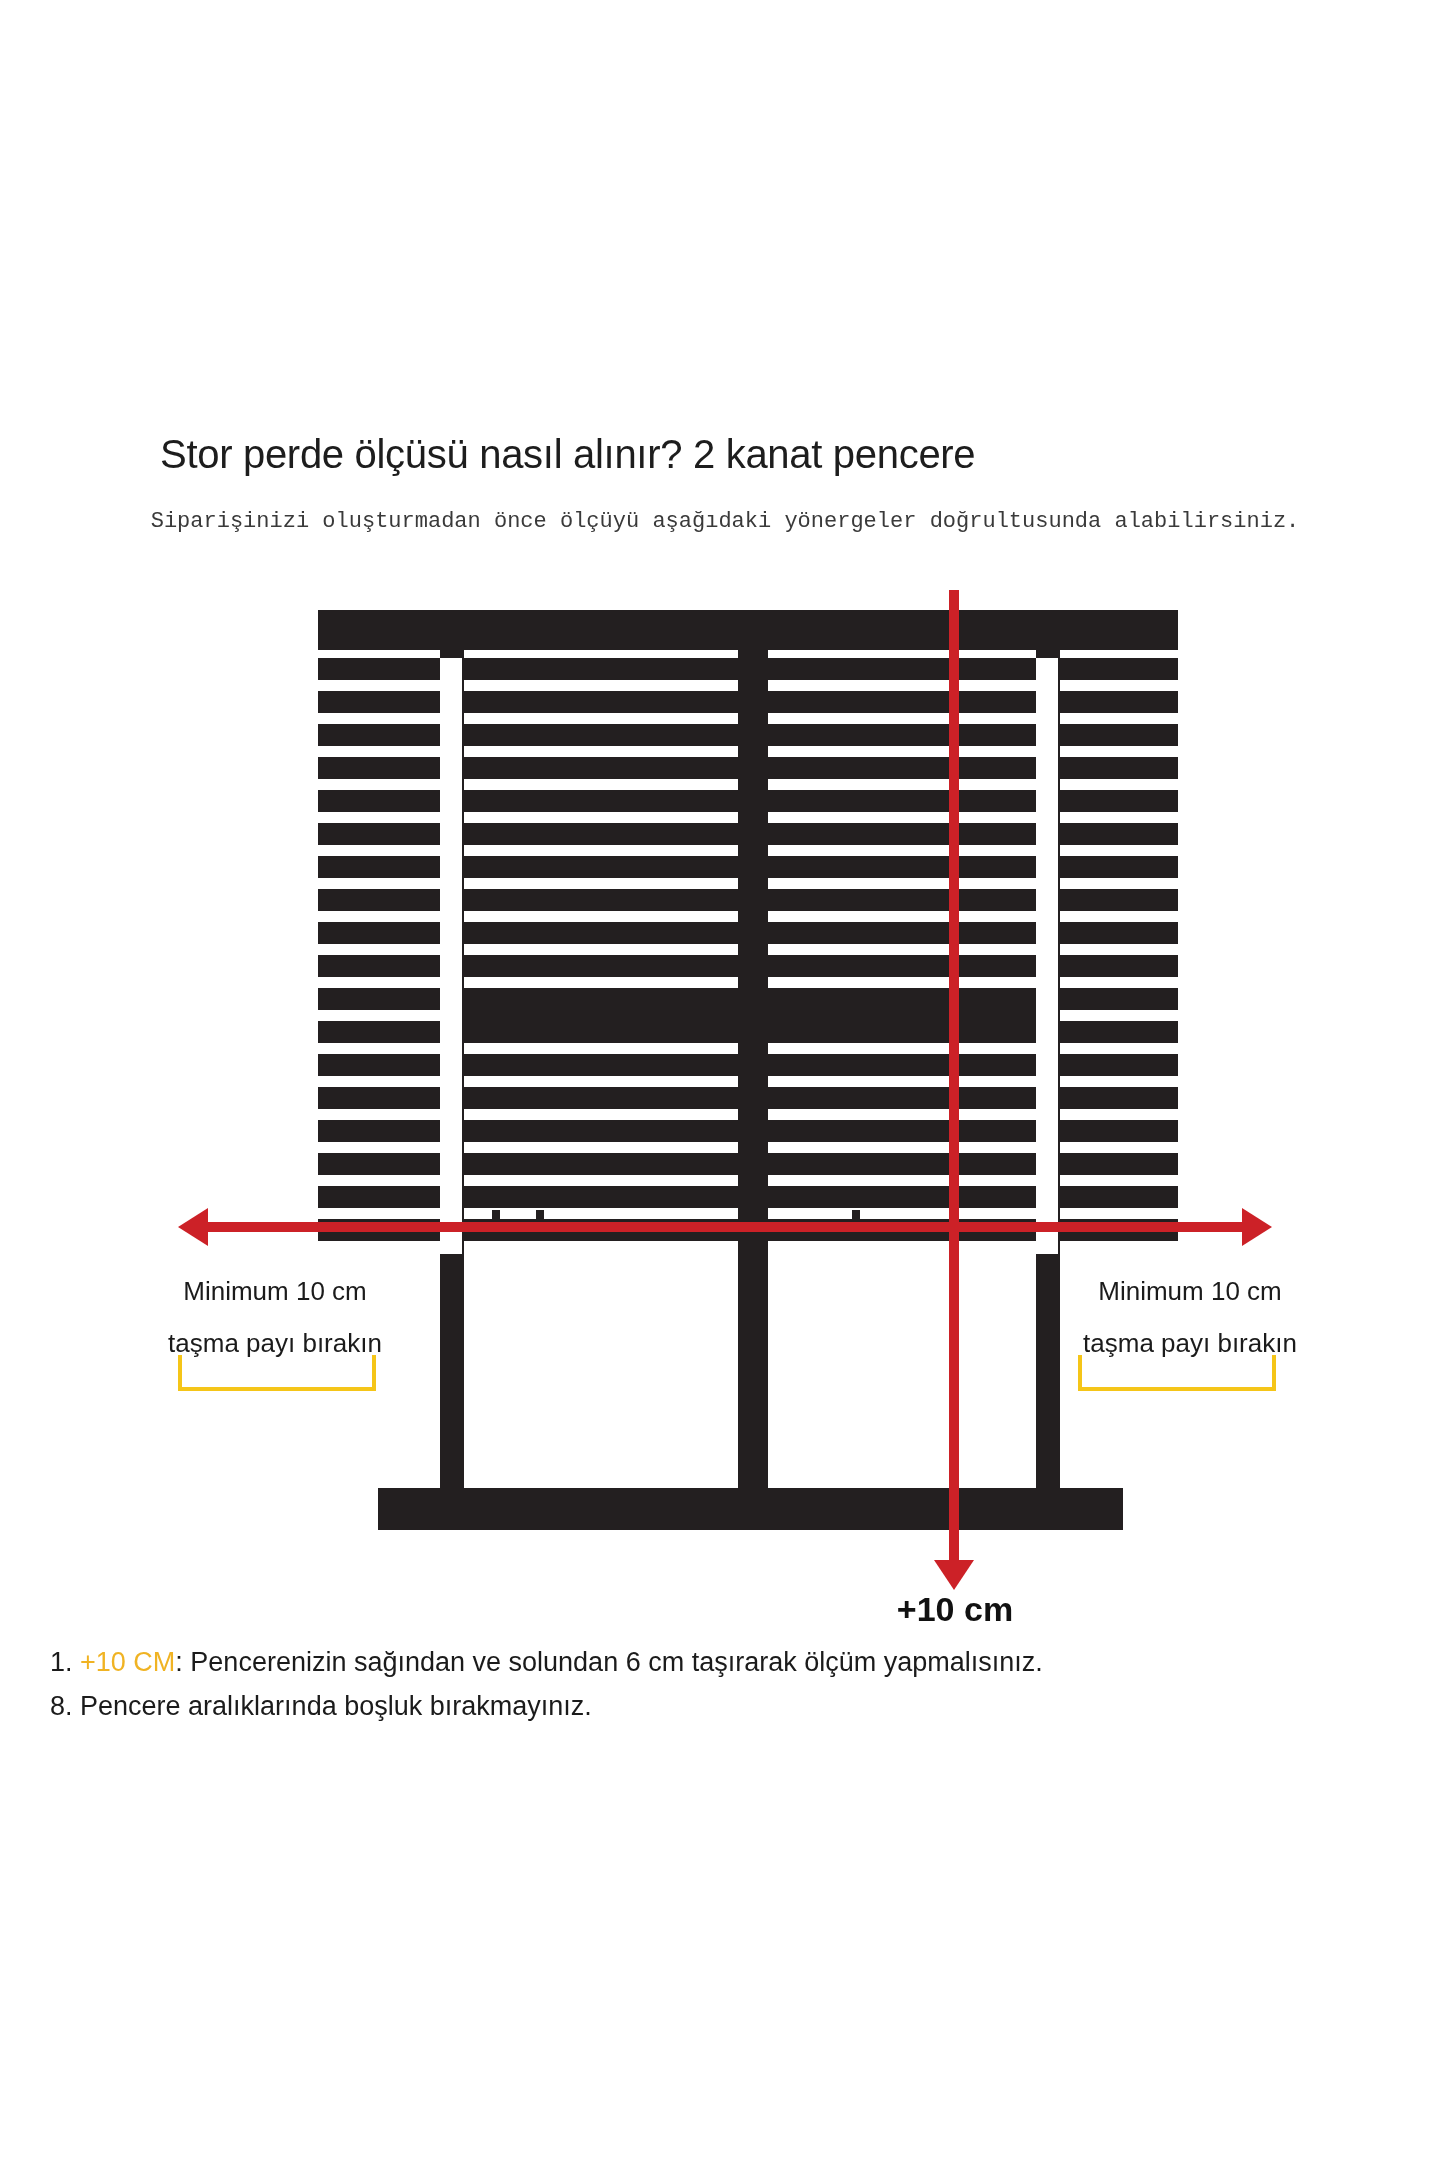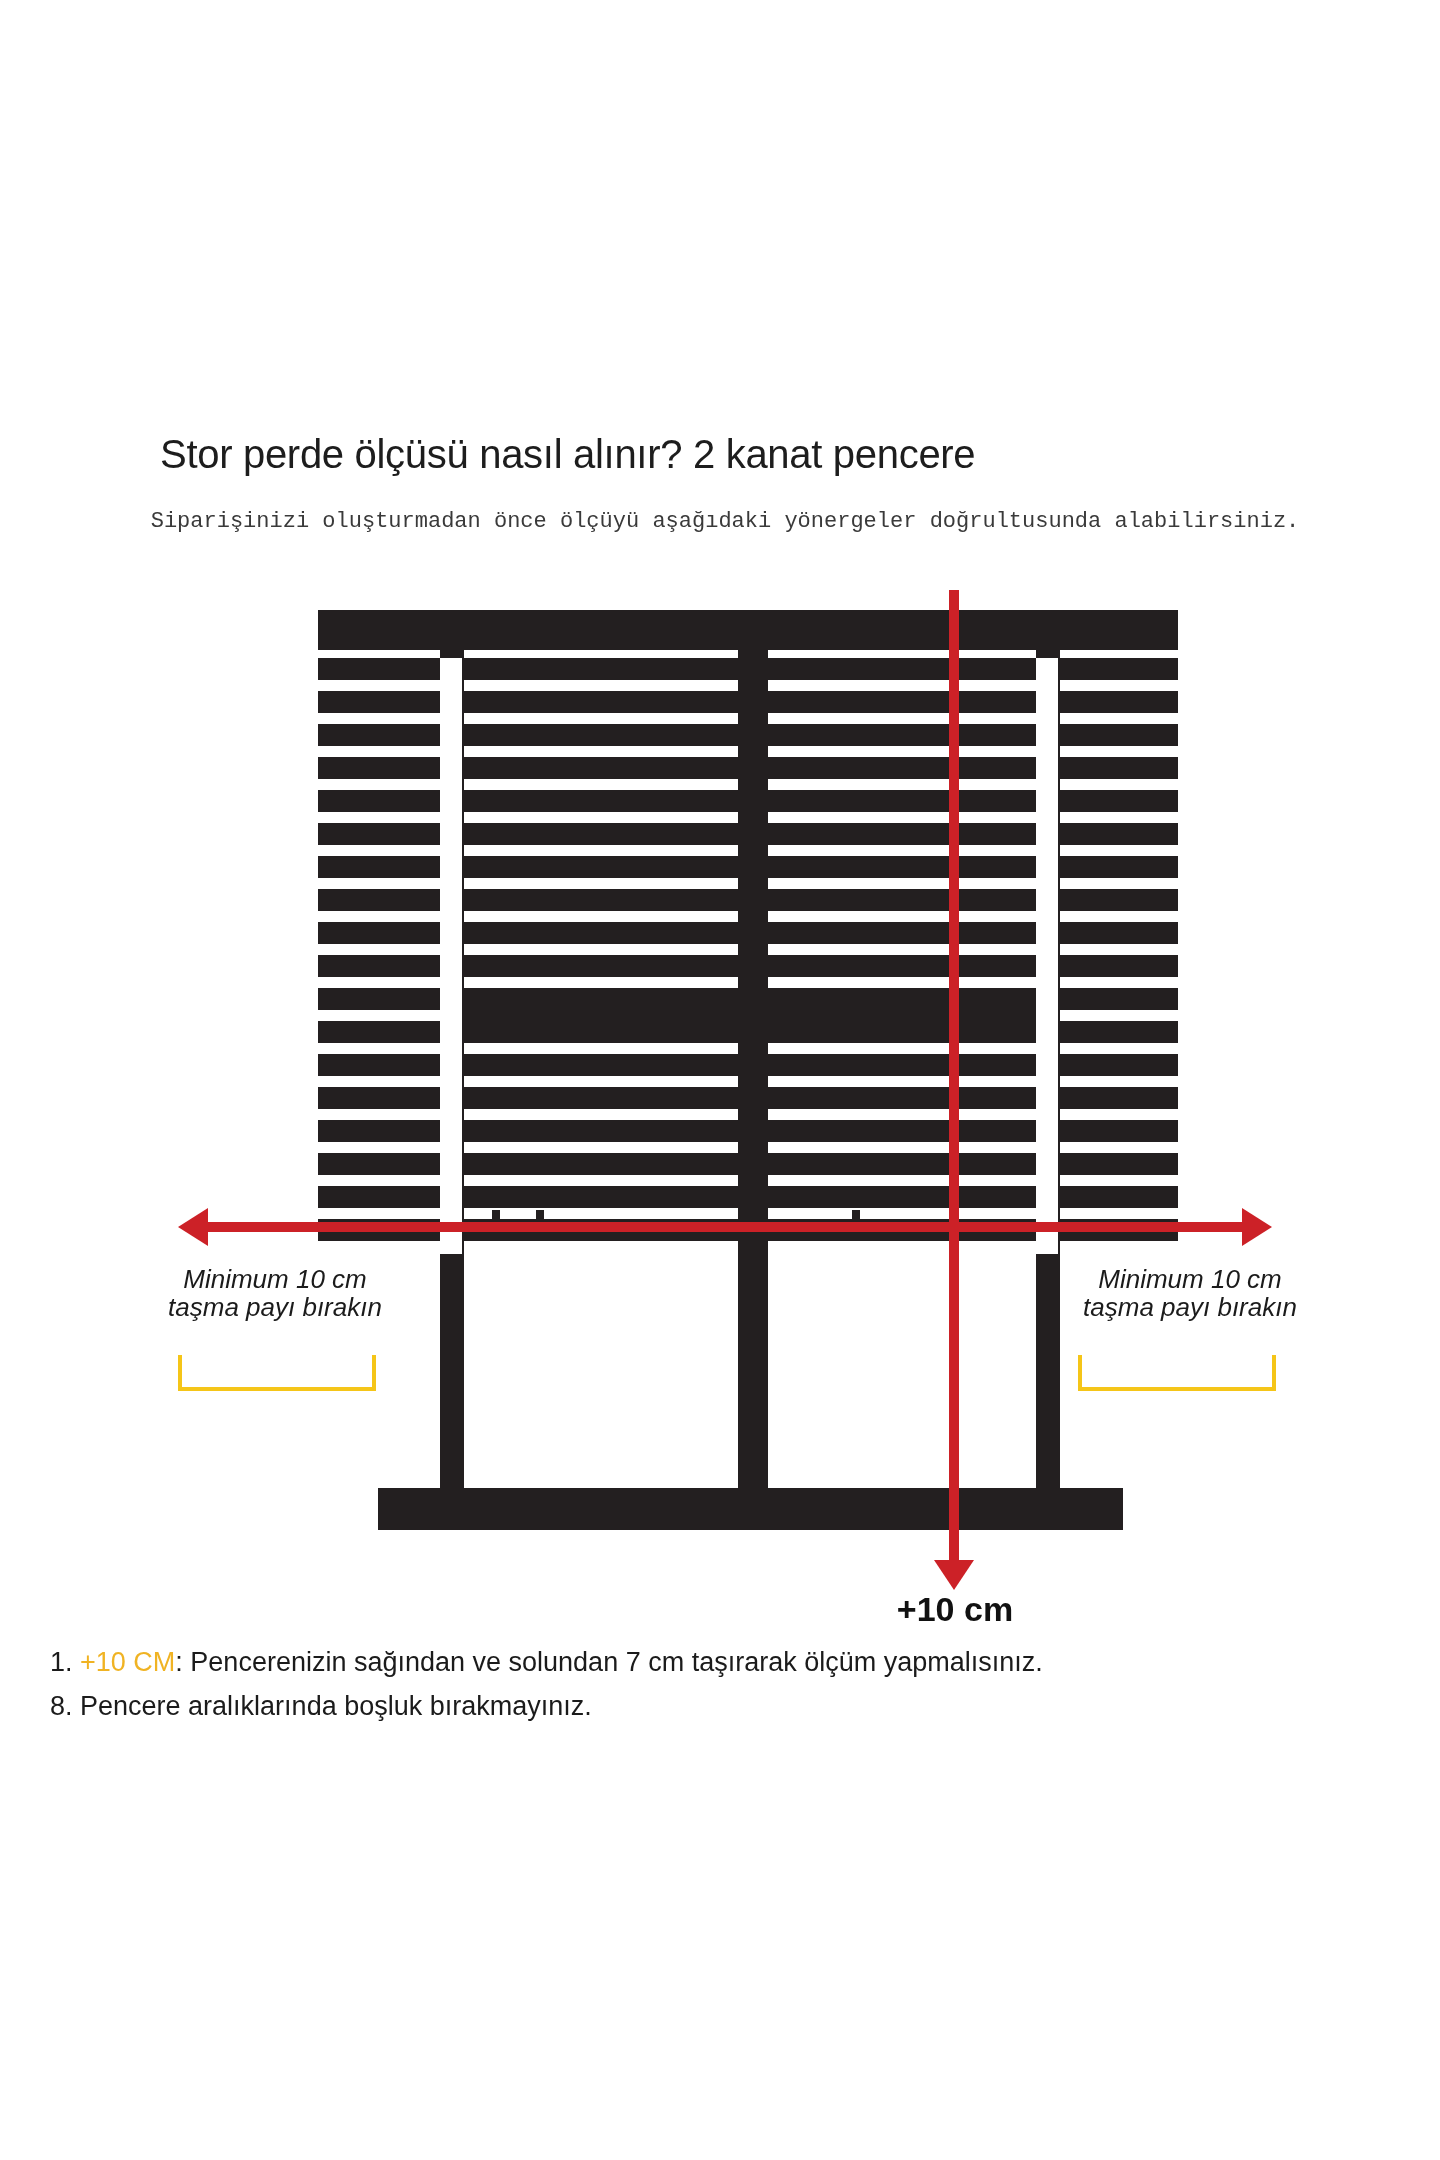--- a/index.html
+++ b/index.html
@@ -212,25 +212,24 @@
     height: 0;
     border-left: 20px solid transparent;
     border-right: 20px solid transparent;
     border-top: 30px solid #cc2127;
   }
 
   
   .side-label {
     position: absolute;
     font-size: 26px;
-    line-height: 28px;
+    line-height: 52px;
     color: #1b1b1b;
     text-align: center;
     white-space: pre-line;
-    font-style: italic;
   }
   .side-label.left  { left: 125px; top: 705px; width: 300px; }
   .side-label.right { left: 1035px; top: 705px; width: 310px; }
 
   
   .bracket {
     position: absolute;
     top: 795px;
     width: 190px;
     height: 32px;
@@ -331,18 +330,18 @@
 
     <div class="bracket left"></div>
     <div class="bracket right"></div>
 
     <div class="bottom-label">+10 cm</div>
   </div>
 
   <div class="notes">
     <div>
       <span>1.</span>
-      <span class="hl">+10 CM</span><span>: Pencerenizin sağından ve solundan 7 cm taşırarak ölçüm yapmalısınız.</span>
+      <span class="hl">+10 CM</span><span>: Pencerenizin sağından ve solundan 6 cm taşırarak ölçüm yapmalısınız.</span>
     </div>
     <div>8. Pencere aralıklarında boşluk bırakmayınız.</div>
   </div>
 
 </div>
 
 </body></html>

